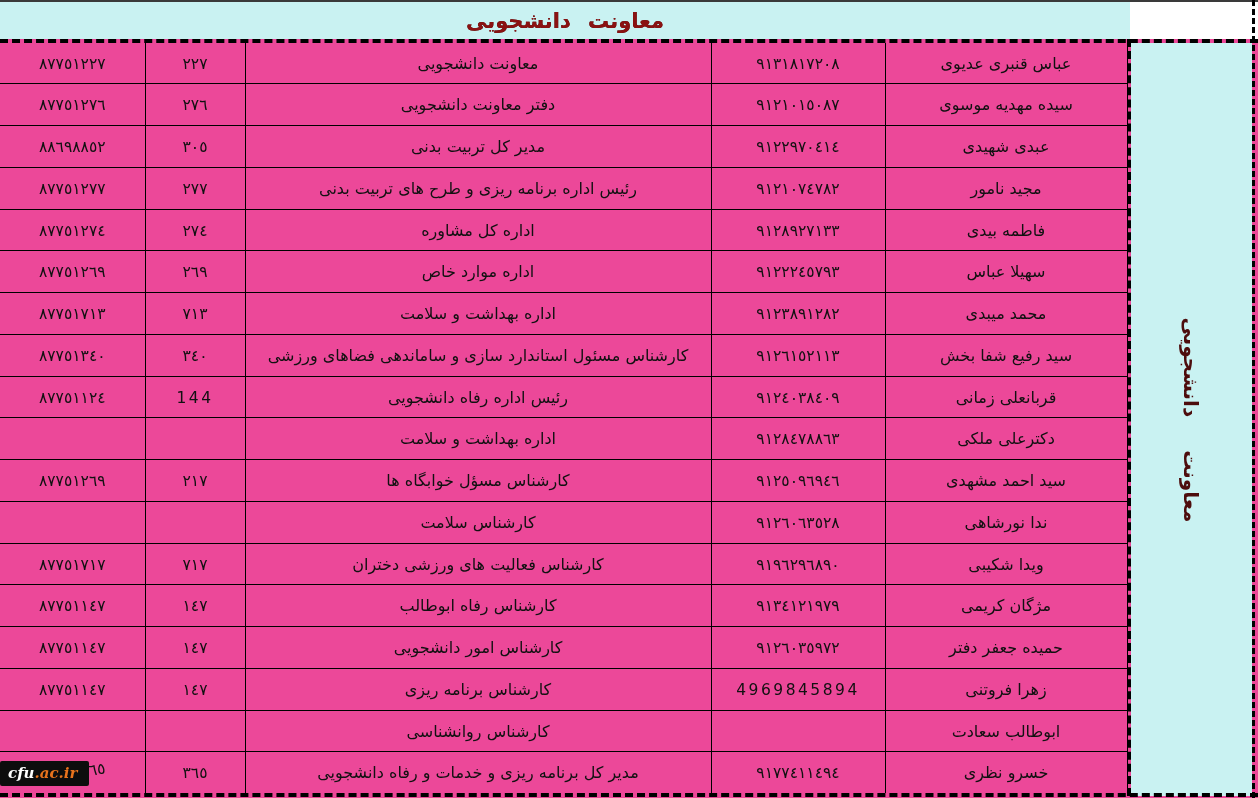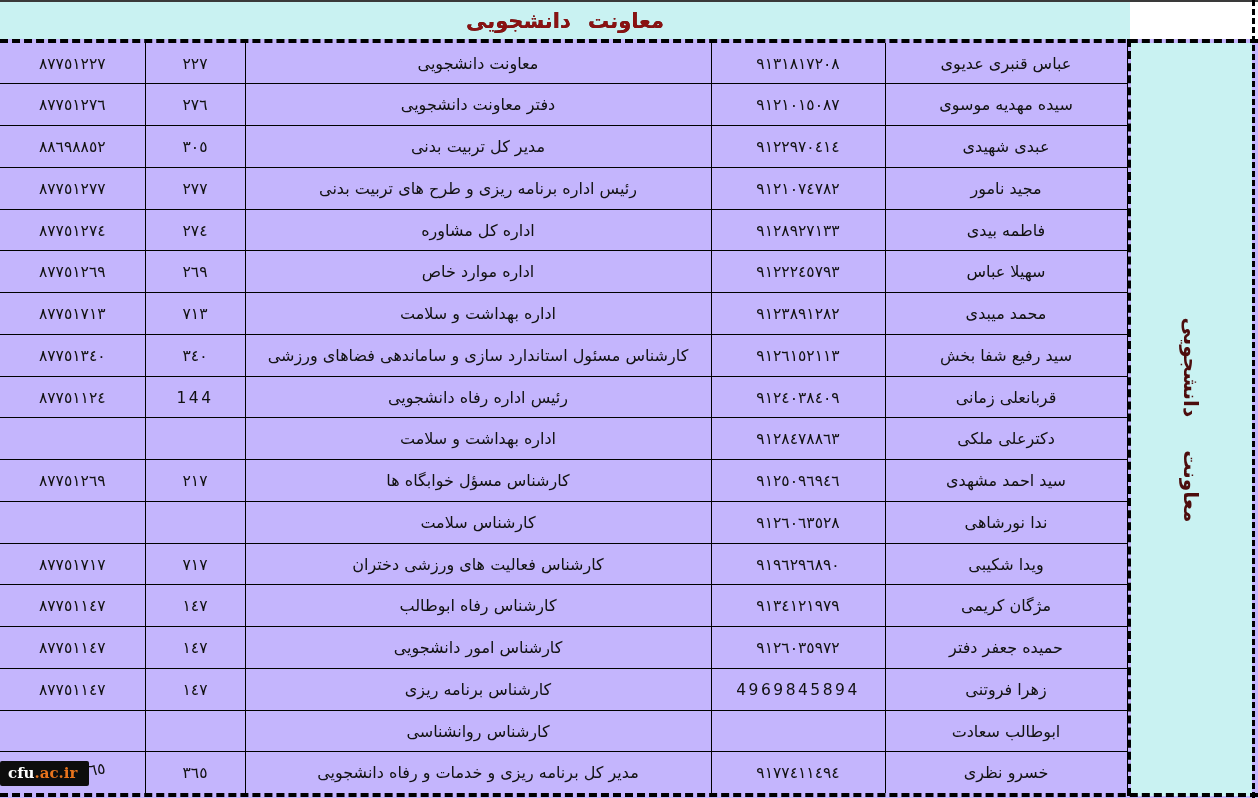--- a/index.html
+++ b/index.html
@@ -1,18 +1,18 @@
 <!DOCTYPE html>
 <html lang="fa" style="--header-bg: #C9F2F2; --title-color: #8A1212; --sidebar-title-color: #4D0D0D; --watermark-bg: #0D0D0D; --watermark-accent: #E8731D;"><head>
 <meta charset="utf-8">
 <style>
   html,body{margin:0;padding:0;background:#fff;}
   .page{
     position:relative; width:1258px; height:798px; overflow:hidden;
-    background:#c4b5fd; font-family:"DejaVu Sans",sans-serif; color:#111;
+    background:#ec4899; font-family:"DejaVu Sans",sans-serif; color:#111;
   }
   .top-line{position:absolute;left:0;top:0;width:1258px;height:0;border-top:2px solid #3a3a3a;}
   
   .header-bar{
     position:absolute; left:0; top:2px; width:1130px; height:37px;
     background:var(--header-bg,#C9F2F2);
     display:flex; align-items:center; justify-content:center;
   }
   .header-bar .title{
     direction:rtl; font-size:21px; font-weight:bold;
@@ -52,21 +52,21 @@
   col.c-name{width:242px;} col.c-mobile{width:174px;} col.c-title{width:466px;}
   col.c-ext{width:100px;} col.c-phone{width:145px;}
   .col-name{font-size:16.5px;}
   .col-mobile span,.col-ext span,.col-phone span{letter-spacing:2.5px; font-size:15.5px;}
   .col-title{font-size:15.5px;}
   table.data-table tr:last-child .col-phone span{display:inline-block; transform:rotate(-8deg);}
   
   .watermark{
     position:absolute; left:0; top:761px; background:var(--watermark-bg,#0D0D0D);
     padding:3px 12px 4px 8px; border-radius:2px;
-    font-family:"DejaVu Serif",serif; font-weight:bold; font-size:15px;
+    font-family:"DejaVu Serif",serif; font-style:italic; font-weight:bold; font-size:15px;
     direction:ltr;
   }
   .watermark .wm-a{color:#fff;}
   .watermark .wm-b{color:var(--watermark-accent,#E8731D);}
 </style>
 </head>
 <body>
 
 <div class="page">
   <div class="top-line"></div>

